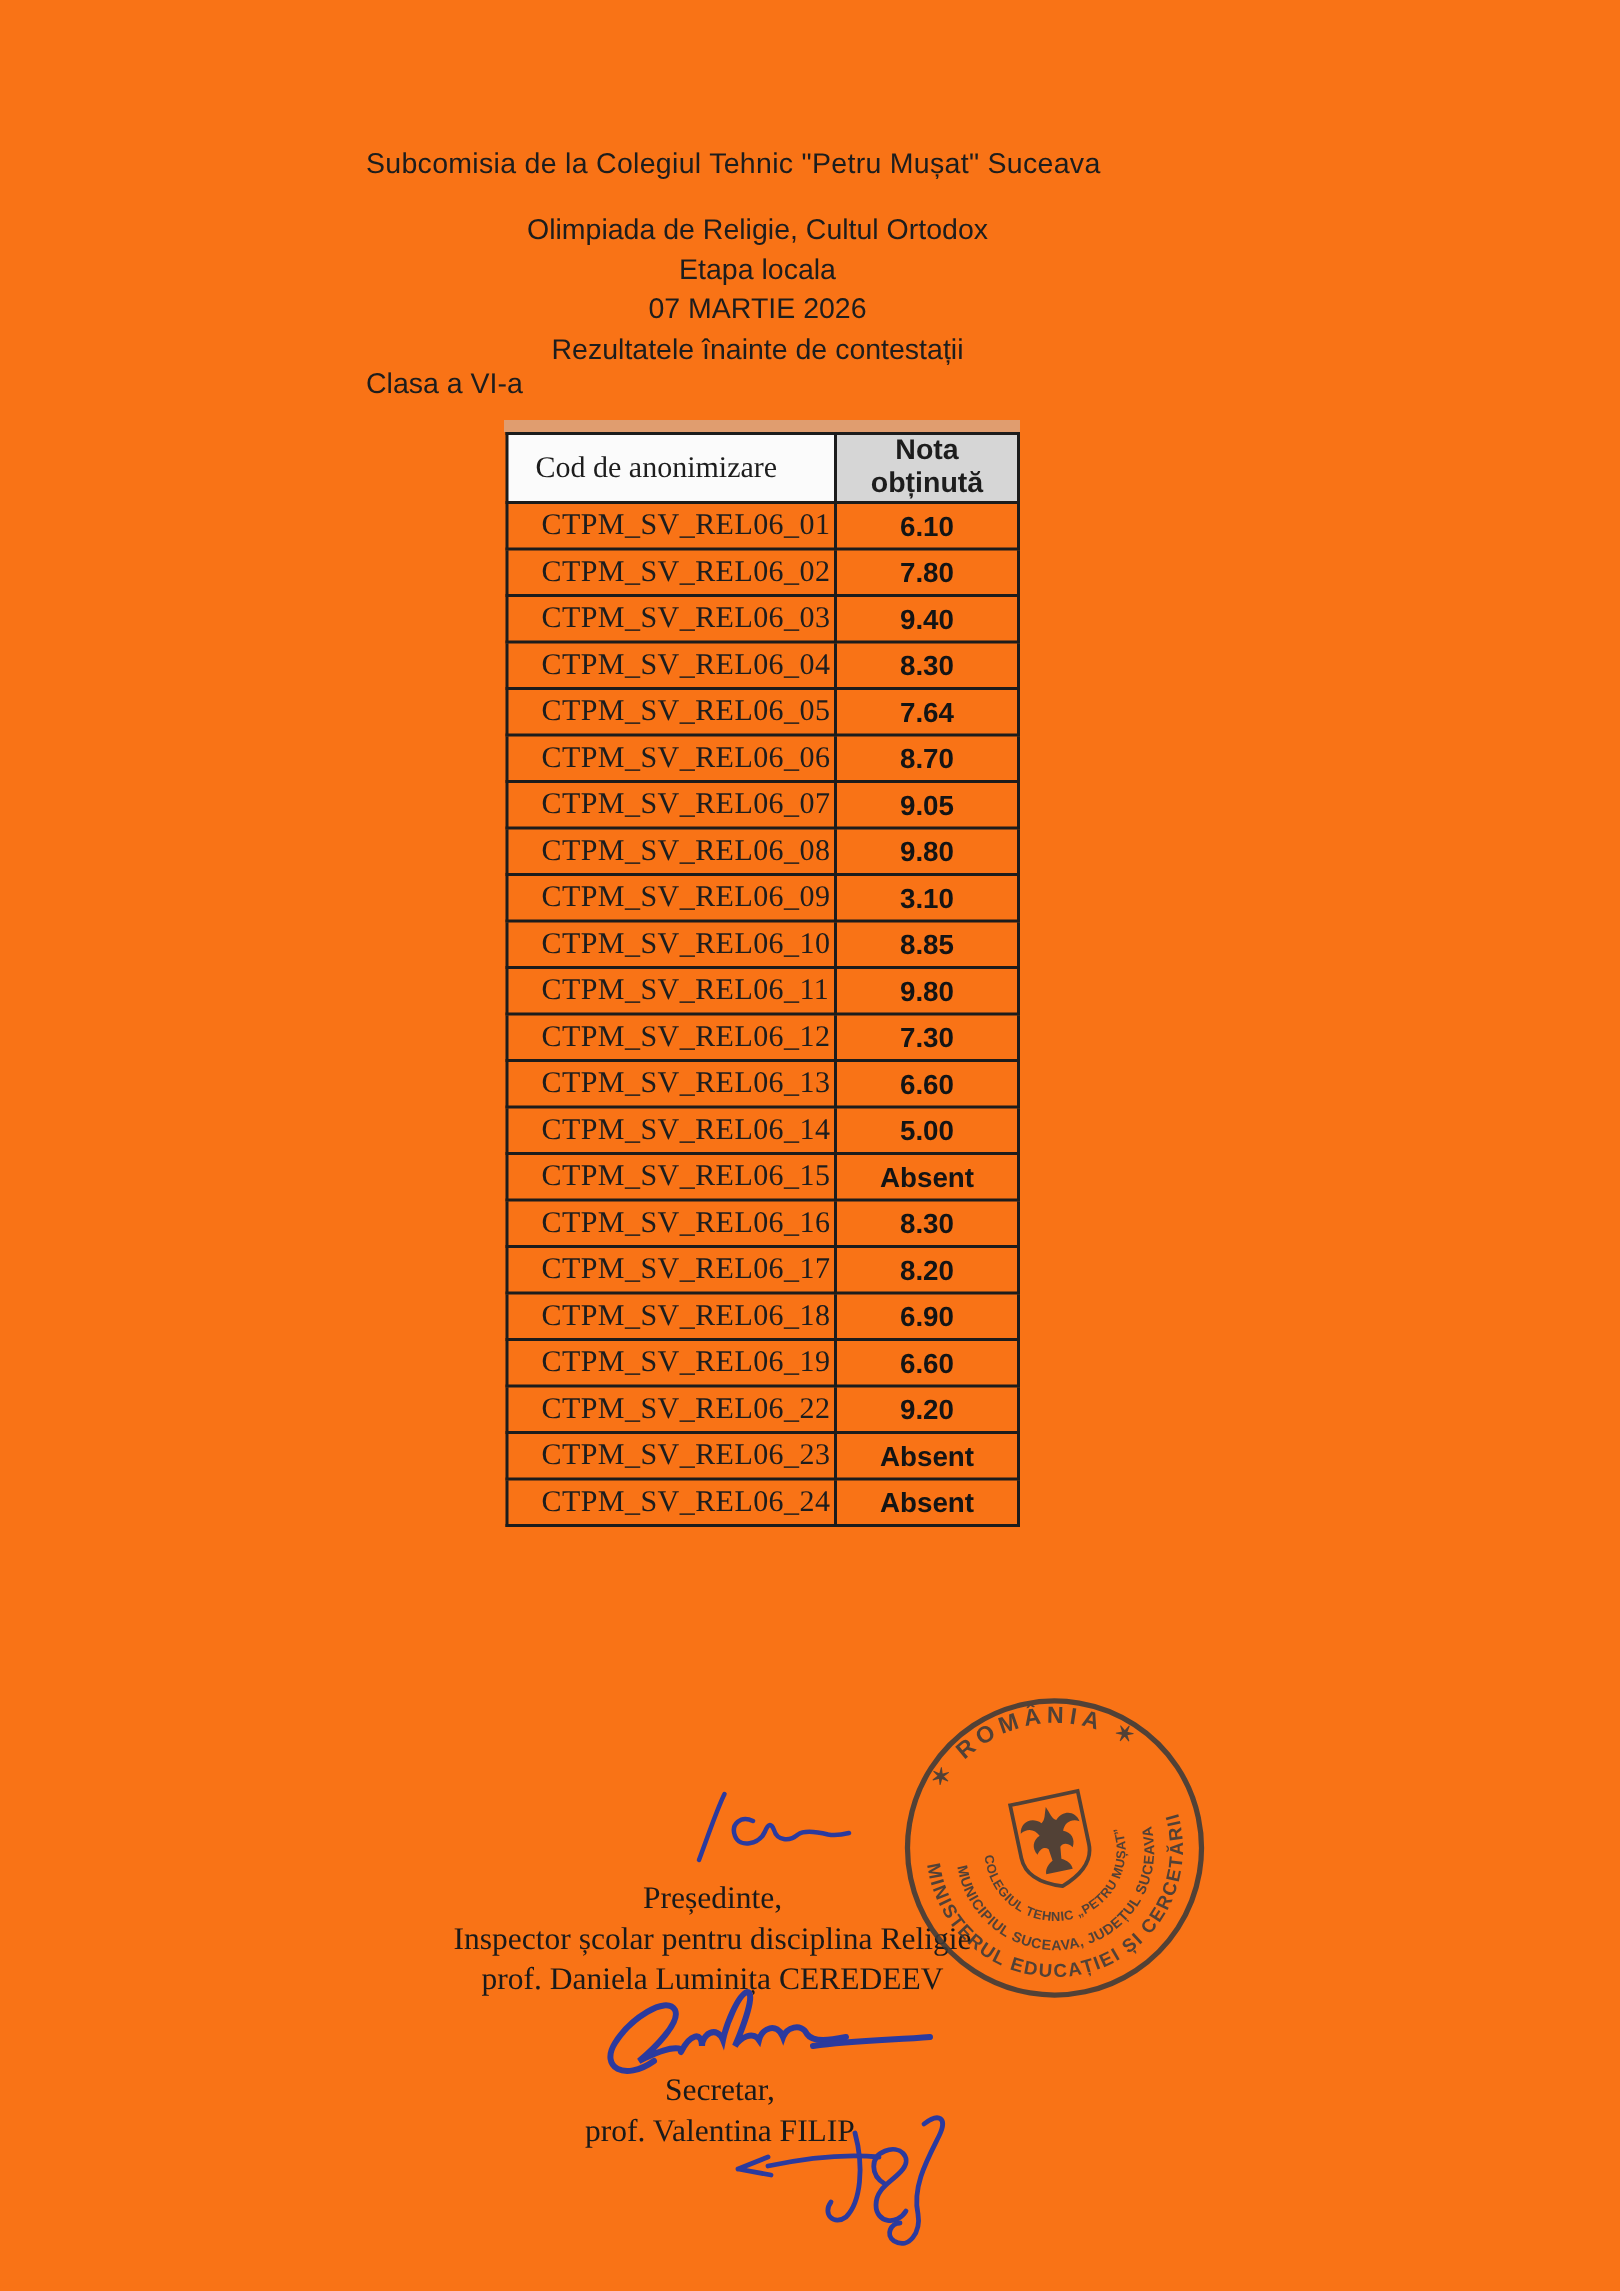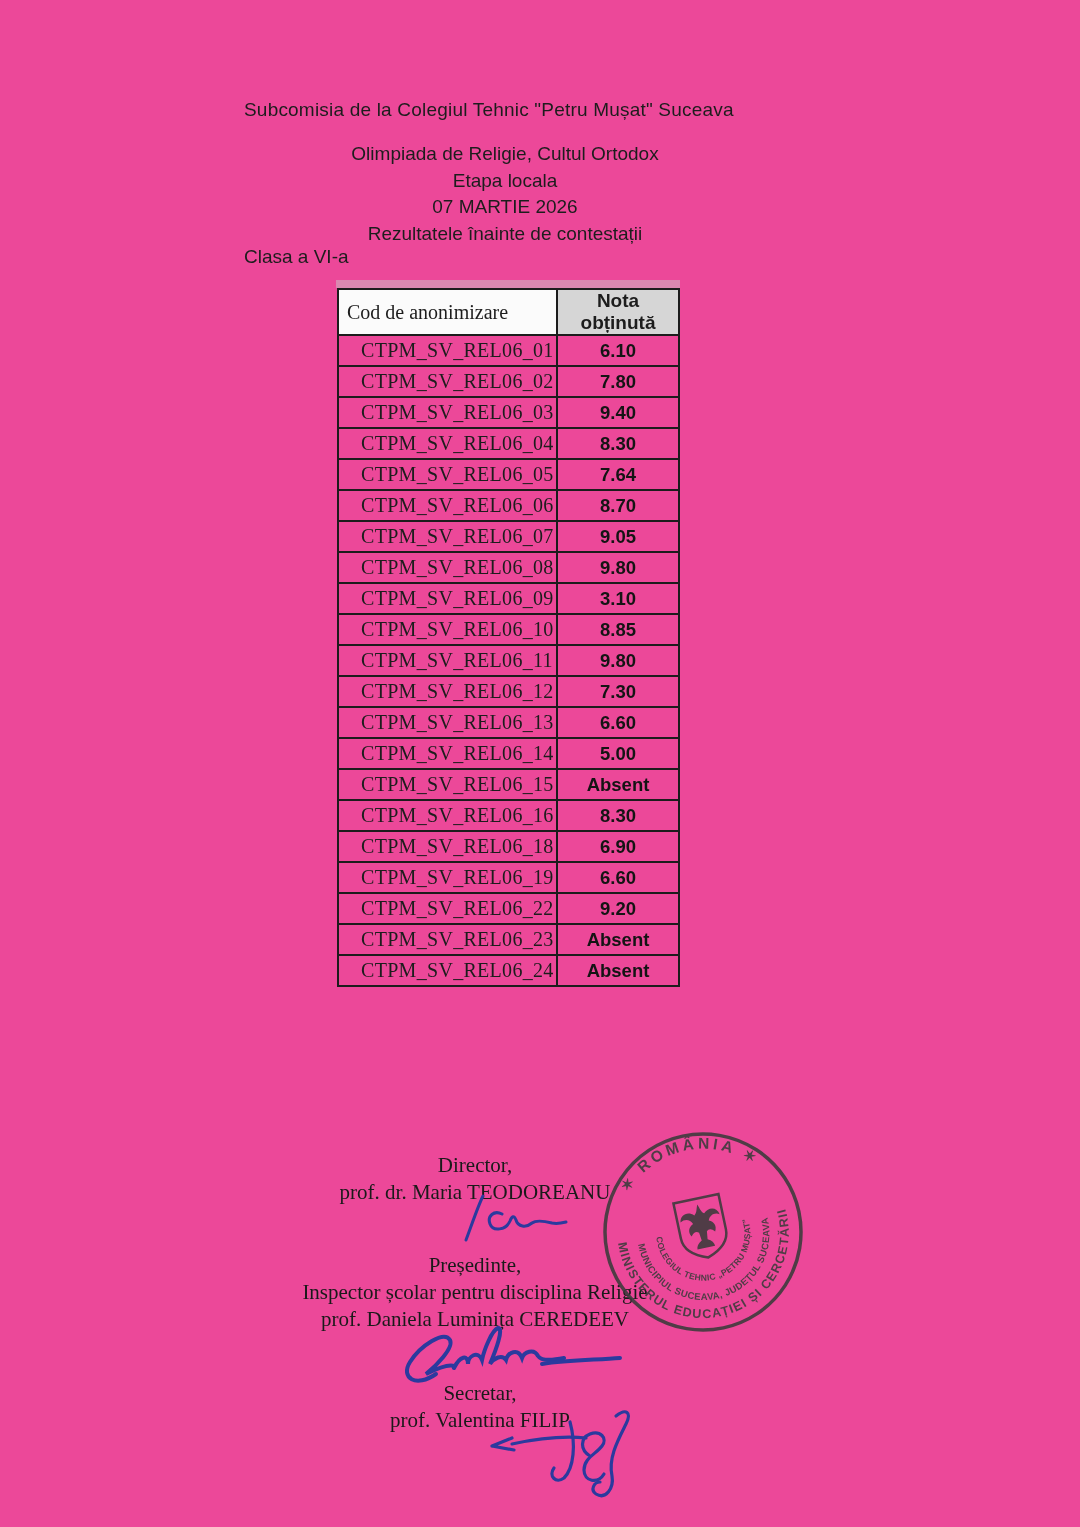--- a/index.html
+++ b/index.html
@@ -1,35 +1,35 @@
 <!DOCTYPE html>
 <html><head>
 <meta charset="utf-8">
 <style>
   * { margin:0; padding:0; box-sizing:border-box; }
   body { background:#e8e8e8; font-family:"Liberation Sans", sans-serif; }
   .sheet {
     position:relative; width:1080px; height:1527px; margin:0 auto;
-    background:#ec4899; color:#1d1d1d; overflow:hidden;
+    background:#f97316; color:#1d1d1d; overflow:hidden;
   }
 
   
   .hdr-line1 { position:absolute; left:244px; top:99px; font-size:19px; letter-spacing:.2px; }
   .hdr-center { position:absolute; left:290px; top:141px; width:430px; text-align:center;
                 font-size:19px; line-height:26.5px; }
   .hdr-class  { position:absolute; left:244px; top:246px; font-size:19px; }
 
   
   .scan-strip { position:absolute; left:336px; top:280px; width:344px; height:8px;
                 background:#c7c7c7; opacity:.5; }
   .table-wrap { position:absolute; left:337px; top:288px; }
   table { border-collapse:collapse; }
   th, td { border:2px solid #1c1c1c; }
   th.col-code {
-    width:219px; height:34px; text-align:left; padding-left:8px;
+    width:219px; height:34px; text-align:left; padding-left:18px;
     font-family:"Liberation Serif", serif; font-size:20px; font-weight:normal;
     background:#fbfbfb;
   }
   th.col-score {
     width:122px; height:34px; text-align:center;
     font-size:19px; font-weight:bold; background:#d6d6d6;
   }
   td.cell-code {
     height:31px; padding-left:22px;
     font-family:"Liberation Serif", serif; font-size:20px; letter-spacing:.3px;
@@ -153,20 +153,24 @@
           <tr>
             <td class="cell-code">CTPM_SV_REL06_15</td>
             <td class="cell-score">Absent</td>
           </tr>
 
           <tr>
             <td class="cell-code">CTPM_SV_REL06_16</td>
             <td class="cell-score">8.30</td>
           </tr>
 
+          <tr>
+            <td class="cell-code">CTPM_SV_REL06_17</td>
+            <td class="cell-score">8.20</td>
+          </tr>
 
           <tr>
             <td class="cell-code">CTPM_SV_REL06_18</td>
             <td class="cell-score">6.90</td>
           </tr>
 
           <tr>
             <td class="cell-code">CTPM_SV_REL06_19</td>
             <td class="cell-score">6.60</td>
           </tr>
@@ -184,24 +188,20 @@
           </tr>
 
           <tr>
             <td class="cell-code">CTPM_SV_REL06_24</td>
             <td class="cell-score">Absent</td>
           </tr>
         </tbody>
     </table>
   </div>
 
-  <div class="sig-block sig-director">
-    <div>Director,</div>
-    <div>prof. dr. Maria TEODOREANU</div>
-  </div>
   <svg id="sig-director-ink" class="sig-svg" width="130" height="55" viewBox="0 0 130 55">
     <g fill="none" stroke="#2b3a9e" stroke-width="3" stroke-linecap="round">
       <path d="M16,48 C22,32 28,14 33,4"></path>
       <path d="M52,22 C44,18 37,24 40,32 C43,40 56,38 60,29 C62,24 64,23 66,28 C68,35 76,36 82,31 C86,28 94,29 102,31 C107,32 112,31 116,30"></path>
     </g>
   </svg>
 
   <div class="sig-block sig-president">
     <div>Președinte,</div>
     <div>Inspector școlar pentru disciplina Religie</div>

